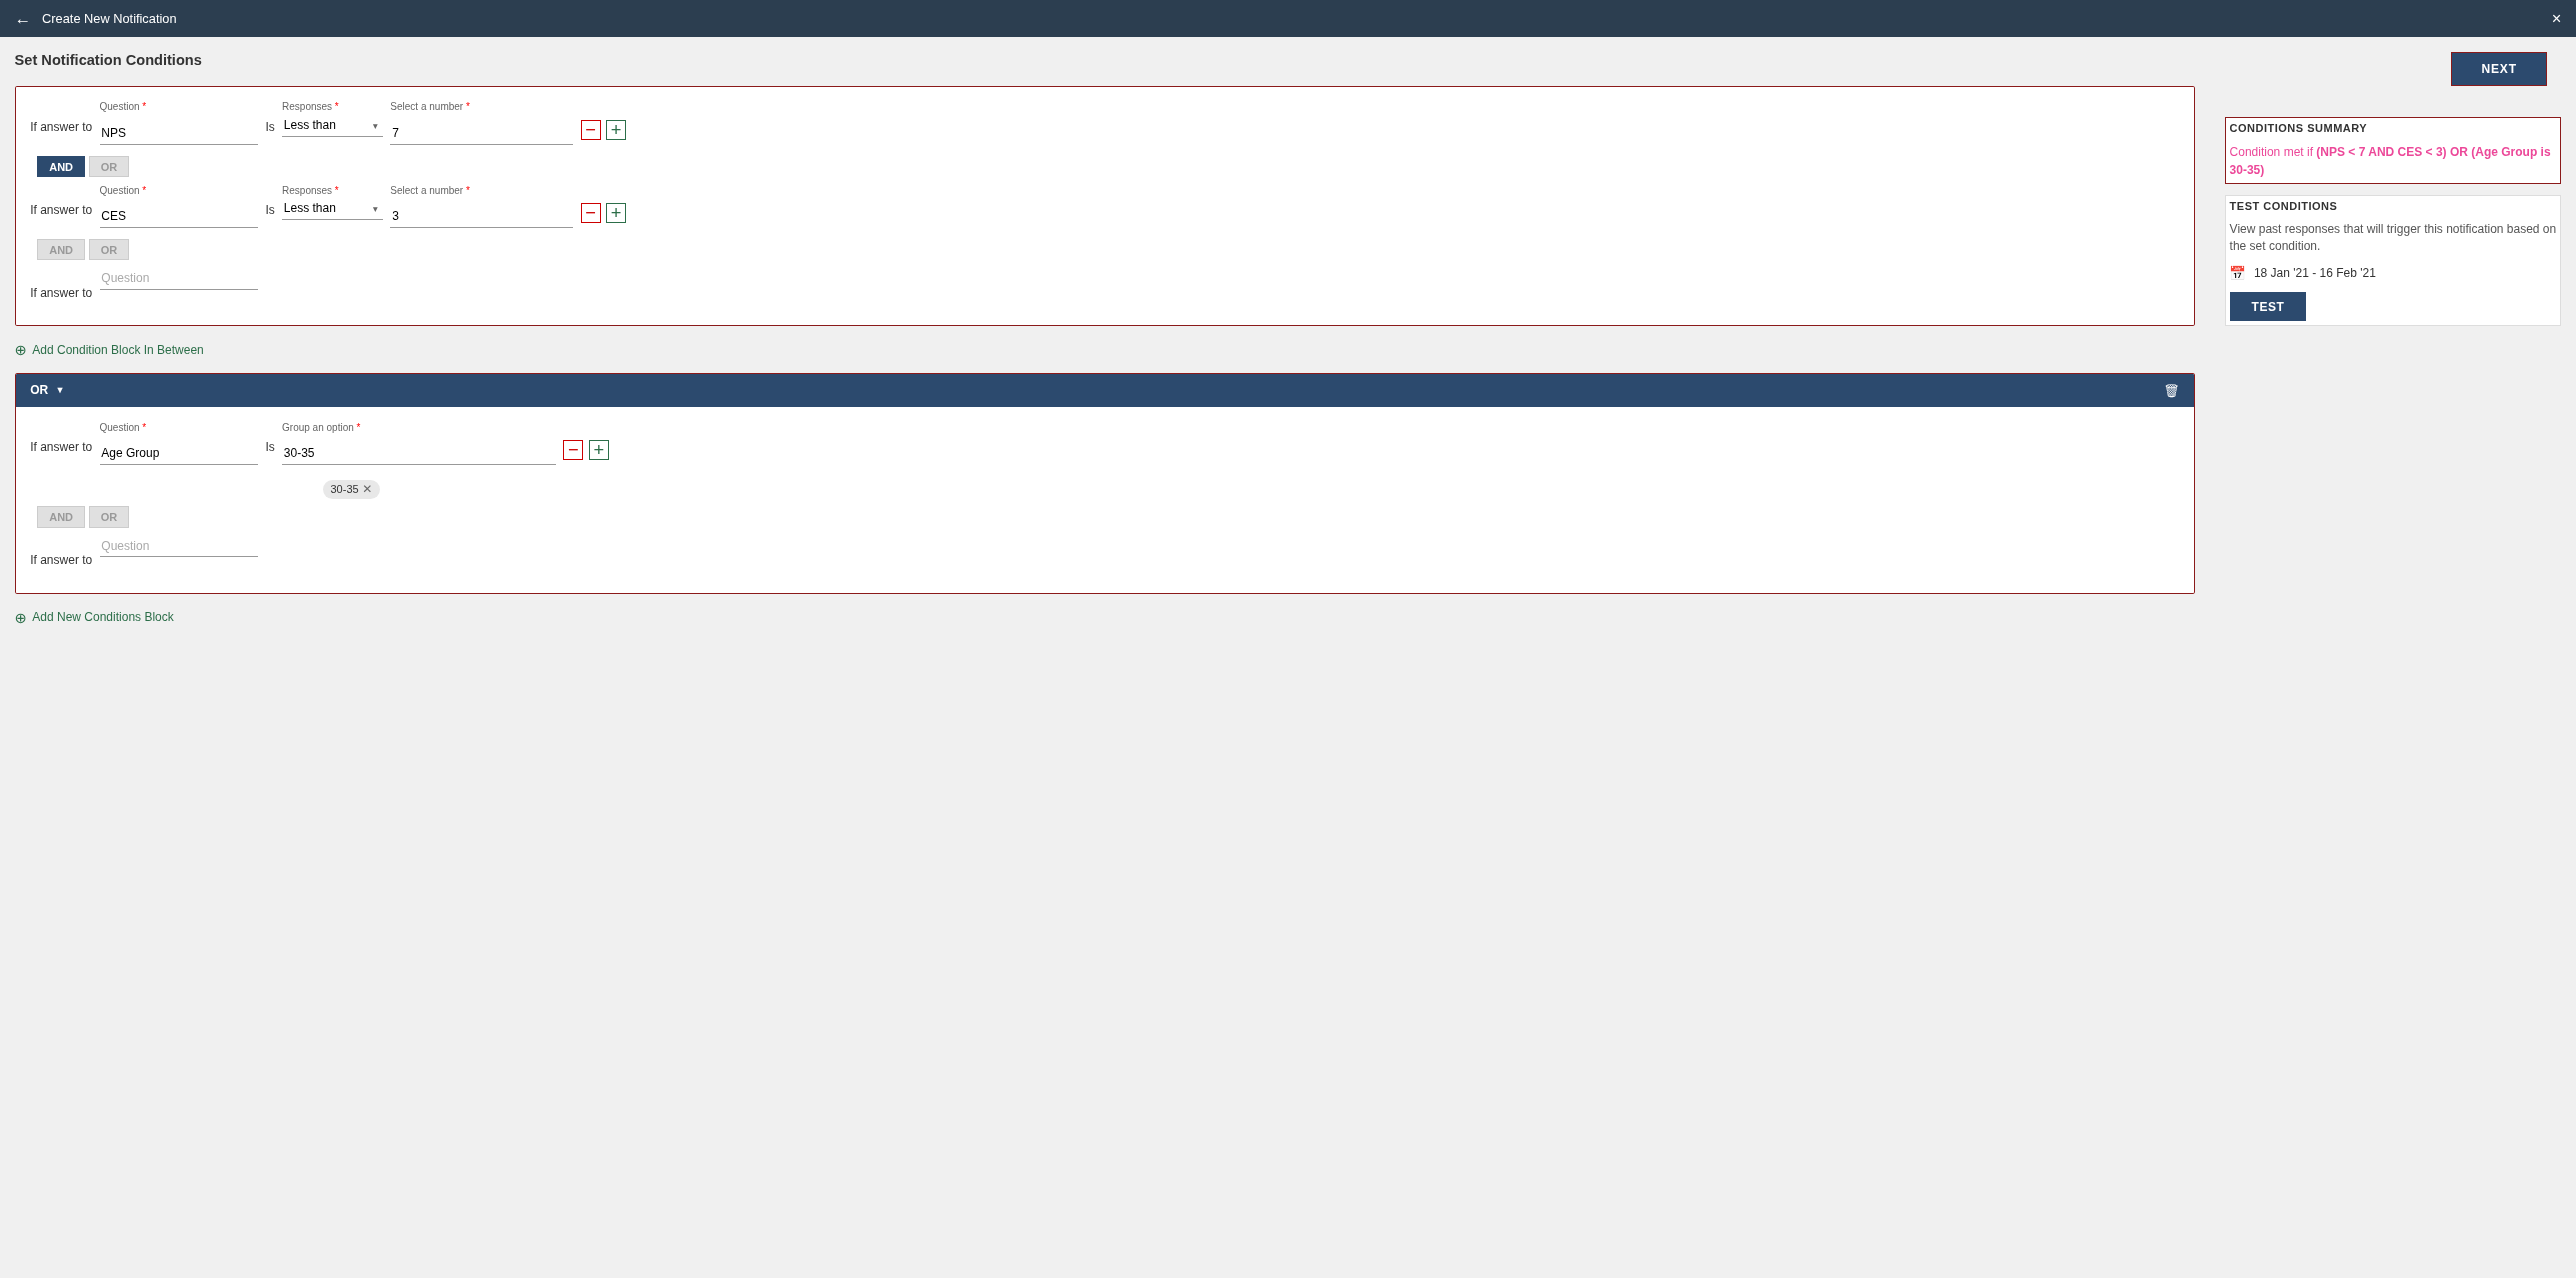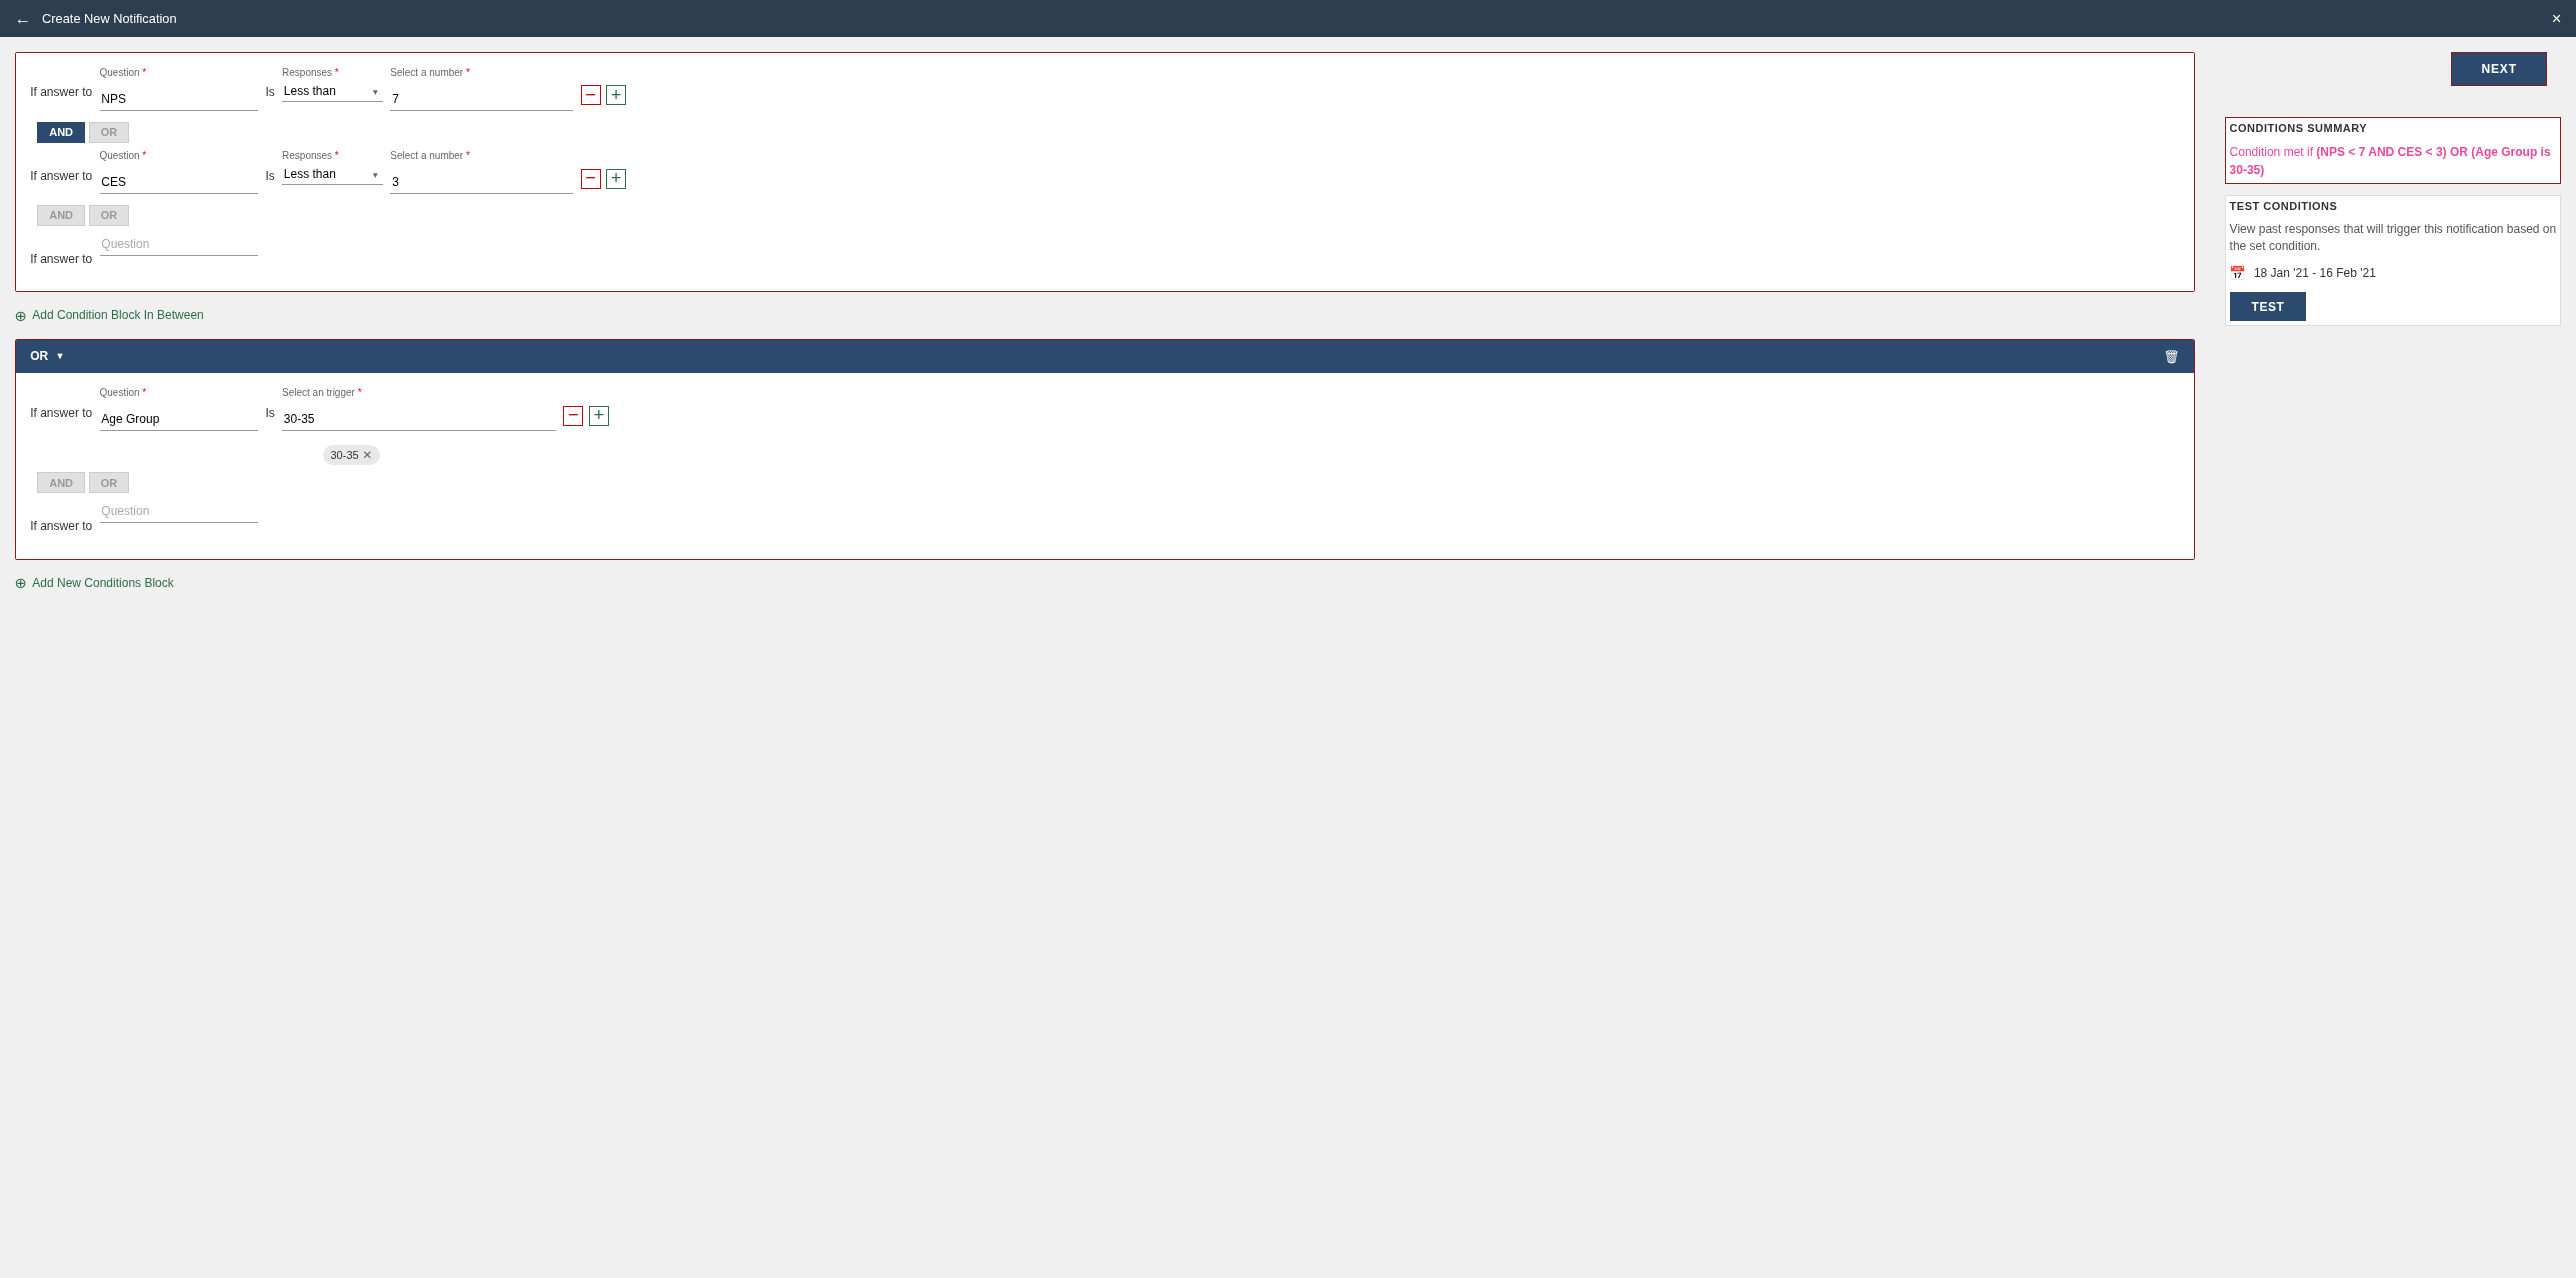--- a/index.html
+++ b/index.html
@@ -372,20 +372,21 @@
 
 <div class="top-bar">
   <span class="top-bar-back">←</span>
   <span class="top-bar-title">Create New Notification</span>
   <span class="top-bar-close">×</span>
 </div>
 
 <div class="main-layout">
 
   <div class="left-panel">
+    <div class="section-title">Set Notification Conditions</div>
 
     <div class="condition-block">
 
       <div class="condition-row">
         <span class="if-answer-label">If answer to</span>
         <div class="field-group">
           <span class="field-label">
             <span>Question</span>
             <span class="required"> *</span>
           </span>
@@ -484,21 +485,21 @@
           <div class="field-group">
             <span class="field-label">
               <span>Question</span>
               <span class="required"> *</span>
             </span>
             <input class="field-input question-input-wide" type="text" value="Age Group" style="">
           </div>
           <span class="is-label">Is</span>
           <div class="field-group">
             <span class="field-label">
-              <span>Select an trigger</span>
+              <span>Group an option</span>
               <span class="required"> *</span>
             </span>
             <input class="number-input option-input-wide" type="text" value="30-35" style="">
           </div>
           <div class="action-icons">
             <span class="icon-btn icon-btn-minus" style="color: rgb(204, 0, 0); font-size: 18.3px; border: 0.9px solid rgb(204, 0, 0); width: 20px; height: 20px; display: flex; align-items: center; justify-content: center; line-height: 1;">−</span>
             <span class="icon-btn icon-btn-plus" style="color: rgb(44, 110, 73); font-size: 18.3px; border: 0.9px solid rgb(44, 110, 73); width: 20px; height: 20px; display: flex; align-items: center; justify-content: center; line-height: 1;">+</span>
           </div>
         </div>
 

